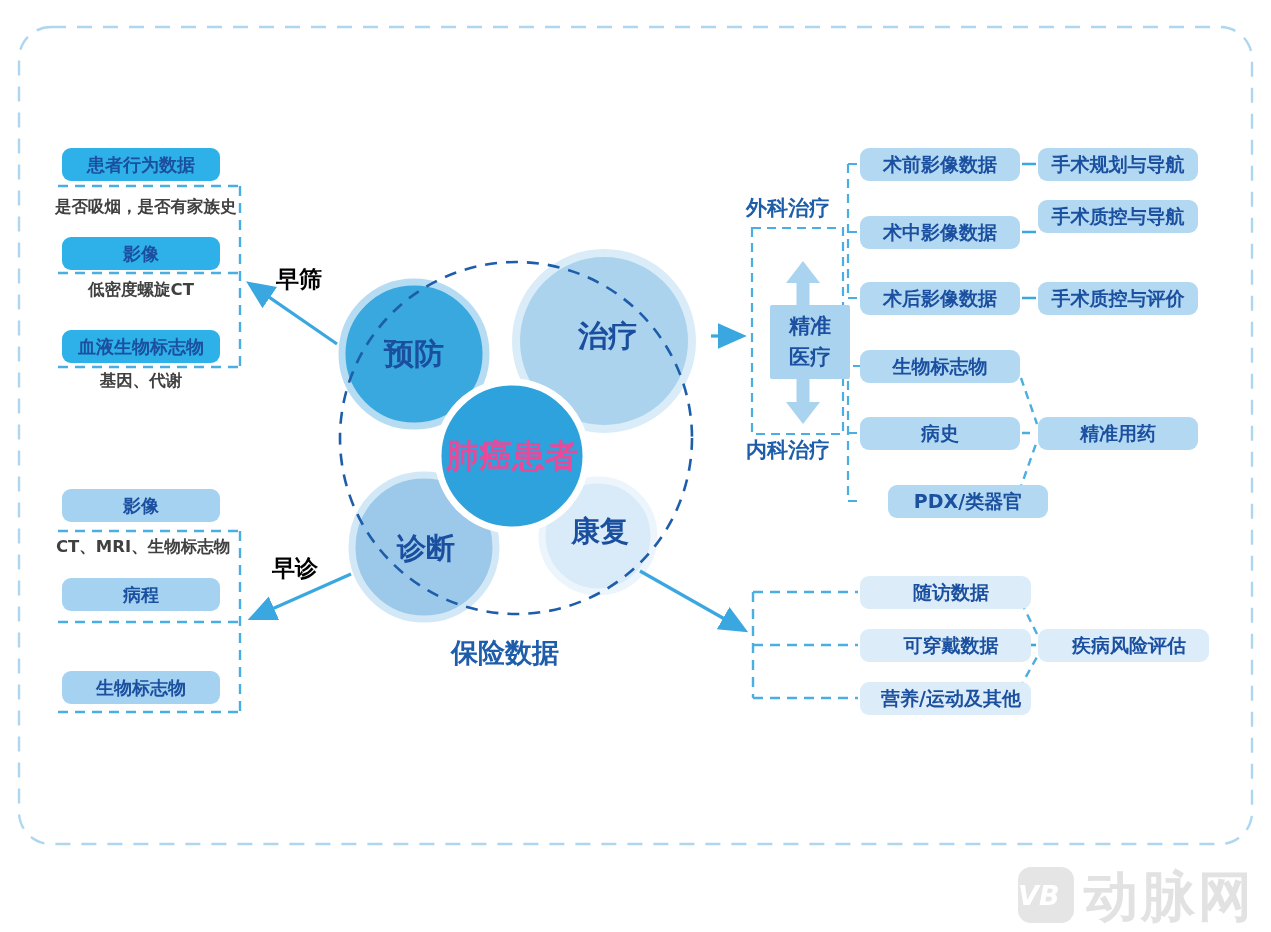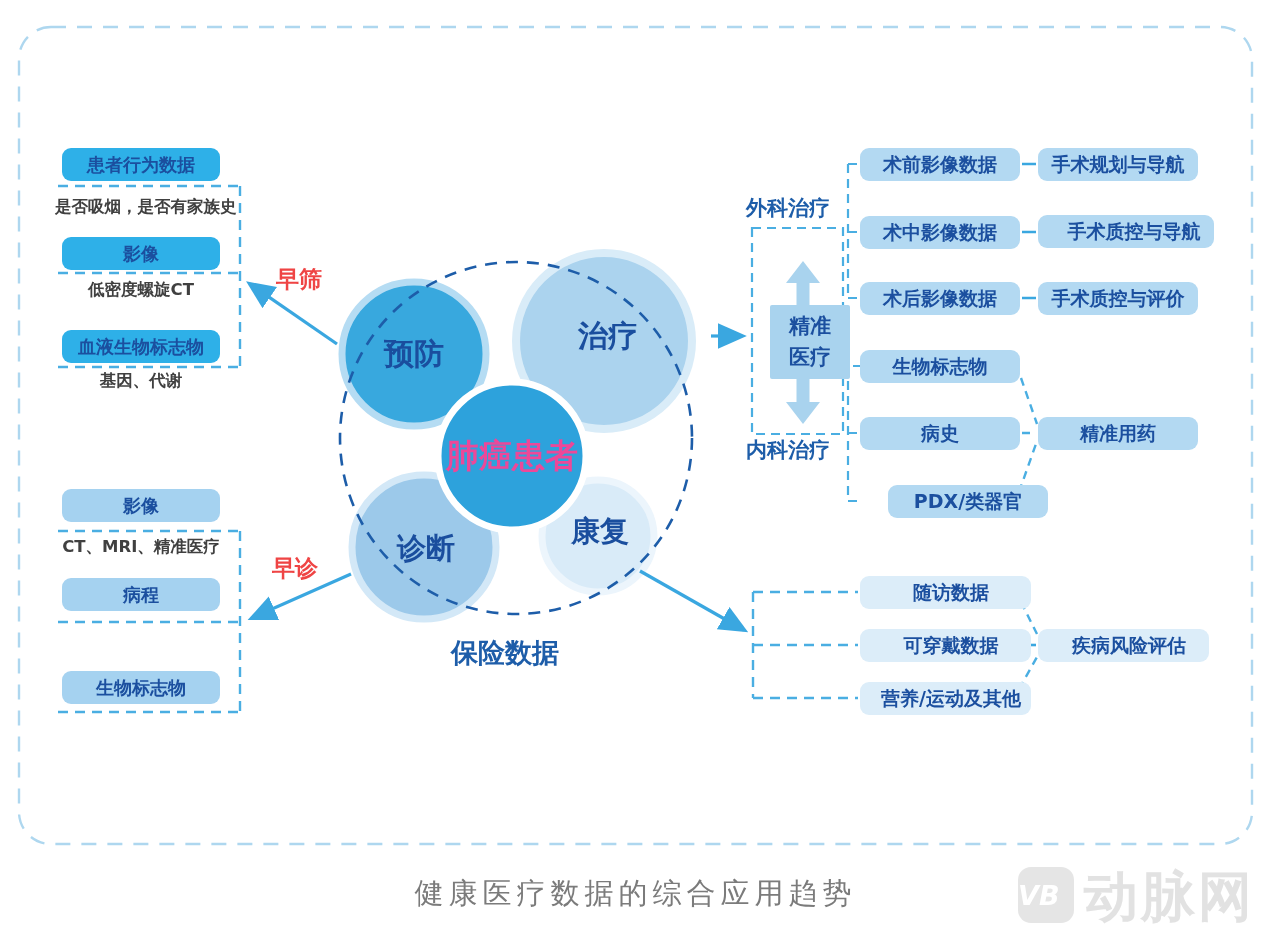--- a/index.html
+++ b/index.html
@@ -14,21 +14,21 @@
   }
   .pill.cyan{background:#2eb0e8;width:158px;height:33px;font-size:18px;}
   .pill.light{background:#a5d2f0;width:158px;height:33px;font-size:18px;}
   .pill.mid{background:#b3d9f2;width:160px;height:33px;font-size:19px;}
   .pill.pale{background:#dcedf9;width:160px;height:33px;font-size:19px;padding-left:11px;}
   .note{
     position:absolute;font-size:16.5px;font-weight:bold;color:#404040;white-space:nowrap;
   }
   .note.center{text-align:center;}
   .arrow-label{
-    position:absolute;font-size:23px;font-weight:bold;color:#ef4444;white-space:nowrap;
+    position:absolute;font-size:23px;font-weight:bold;color:#000000;white-space:nowrap;
   }
   .section-label{
     position:absolute;font-size:21px;font-weight:bold;color:#1d5da9;white-space:nowrap;
   }
   .circle-label{
     position:absolute;transform:translate(-50%,-50%);font-weight:bold;color:#1a4e9e;white-space:nowrap;
   }
   .precision-box{
     position:absolute;left:770px;top:305px;width:80px;height:74px;background:#a9d3ee;
     color:#1b4f9f;font-size:21px;font-weight:bold;line-height:1.5;border-radius:2px;
@@ -101,21 +101,21 @@
 
   <div class="pill cyan" style="left:62px;top:148px;">患者行为数据</div>
   <div class="note" style="left:55px;top:196px;">是否吸烟，是否有家族史</div>
   <div class="pill cyan" style="left:62px;top:237px;">影像</div>
   <div class="note center" style="left:56px;top:279px;width:170px;">低密度螺旋CT</div>
   <div class="pill cyan" style="left:62px;top:330px;">血液生物标志物</div>
   <div class="note center" style="left:56px;top:370px;width:170px;">基因、代谢</div>
   <div class="arrow-label" style="left:276px;top:264px;">早筛</div>
 
   <div class="pill light" style="left:62px;top:489px;">影像</div>
-  <div class="note center" style="left:56px;top:536px;width:170px;">CT、MRI、精准医疗</div>
+  <div class="note center" style="left:56px;top:536px;width:170px;">CT、MRI、生物标志物</div>
   <div class="pill light" style="left:62px;top:578px;">病程</div>
   <div class="pill light" style="left:62px;top:671px;">生物标志物</div>
   <div class="arrow-label" style="left:272px;top:553px;">早诊</div>
 
   <div class="circle-label" style="left:414px;top:354px;font-size:30px;">预防</div>
   <div class="circle-label" style="left:608px;top:336px;font-size:30px;">治疗</div>
   <div class="circle-label" style="left:426px;top:549px;font-size:29px;">诊断</div>
   <div class="circle-label" style="left:600px;top:532px;font-size:29px;">康复</div>
   <div class="circle-label" style="left:512px;top:456px;font-size:33px;color:#ec4899;">肺癌患者</div>
   <div class="circle-label" style="left:505px;top:653px;font-size:27px;color:#1d5da9;">保险数据</div>
@@ -127,28 +127,27 @@
     </div>
 
   <div class="pill mid" style="left:860px;top:148px;">术前影像数据</div>
   <div class="pill mid" style="left:860px;top:216px;">术中影像数据</div>
   <div class="pill mid" style="left:860px;top:282px;">术后影像数据</div>
   <div class="pill mid" style="left:860px;top:350px;">生物标志物</div>
   <div class="pill mid" style="left:860px;top:417px;">病史</div>
   <div class="pill mid" style="left:888px;top:485px;">PDX/类器官</div>
 
   <div class="pill mid" style="left:1038px;top:148px;">手术规划与导航</div>
-  <div class="pill mid" style="left:1038px;top:215px;padding-left:16px;">手术质控与导航</div>
+  <div class="pill mid" style="left:1038px;top:200px;">手术质控与导航</div>
   <div class="pill mid" style="left:1038px;top:282px;">手术质控与评价</div>
   <div class="pill mid" style="left:1038px;top:417px;">精准用药</div>
 
   <div class="pill pale" style="left:860px;top:576px;">随访数据</div>
   <div class="pill pale" style="left:860px;top:629px;">可穿戴数据</div>
   <div class="pill pale" style="left:860px;top:682px;">营养/运动及其他</div>
   <div class="pill pale" style="left:1038px;top:629px;">疾病风险评估</div>
 
-  <div class="footer-title">健康医疗数据的综合应用趋势</div>
   <div class="logo-box">
       <span>VB</span>
     </div>
   <div class="logo-brand">动脉网</div>
 
 </div>
 
 </body></html>

